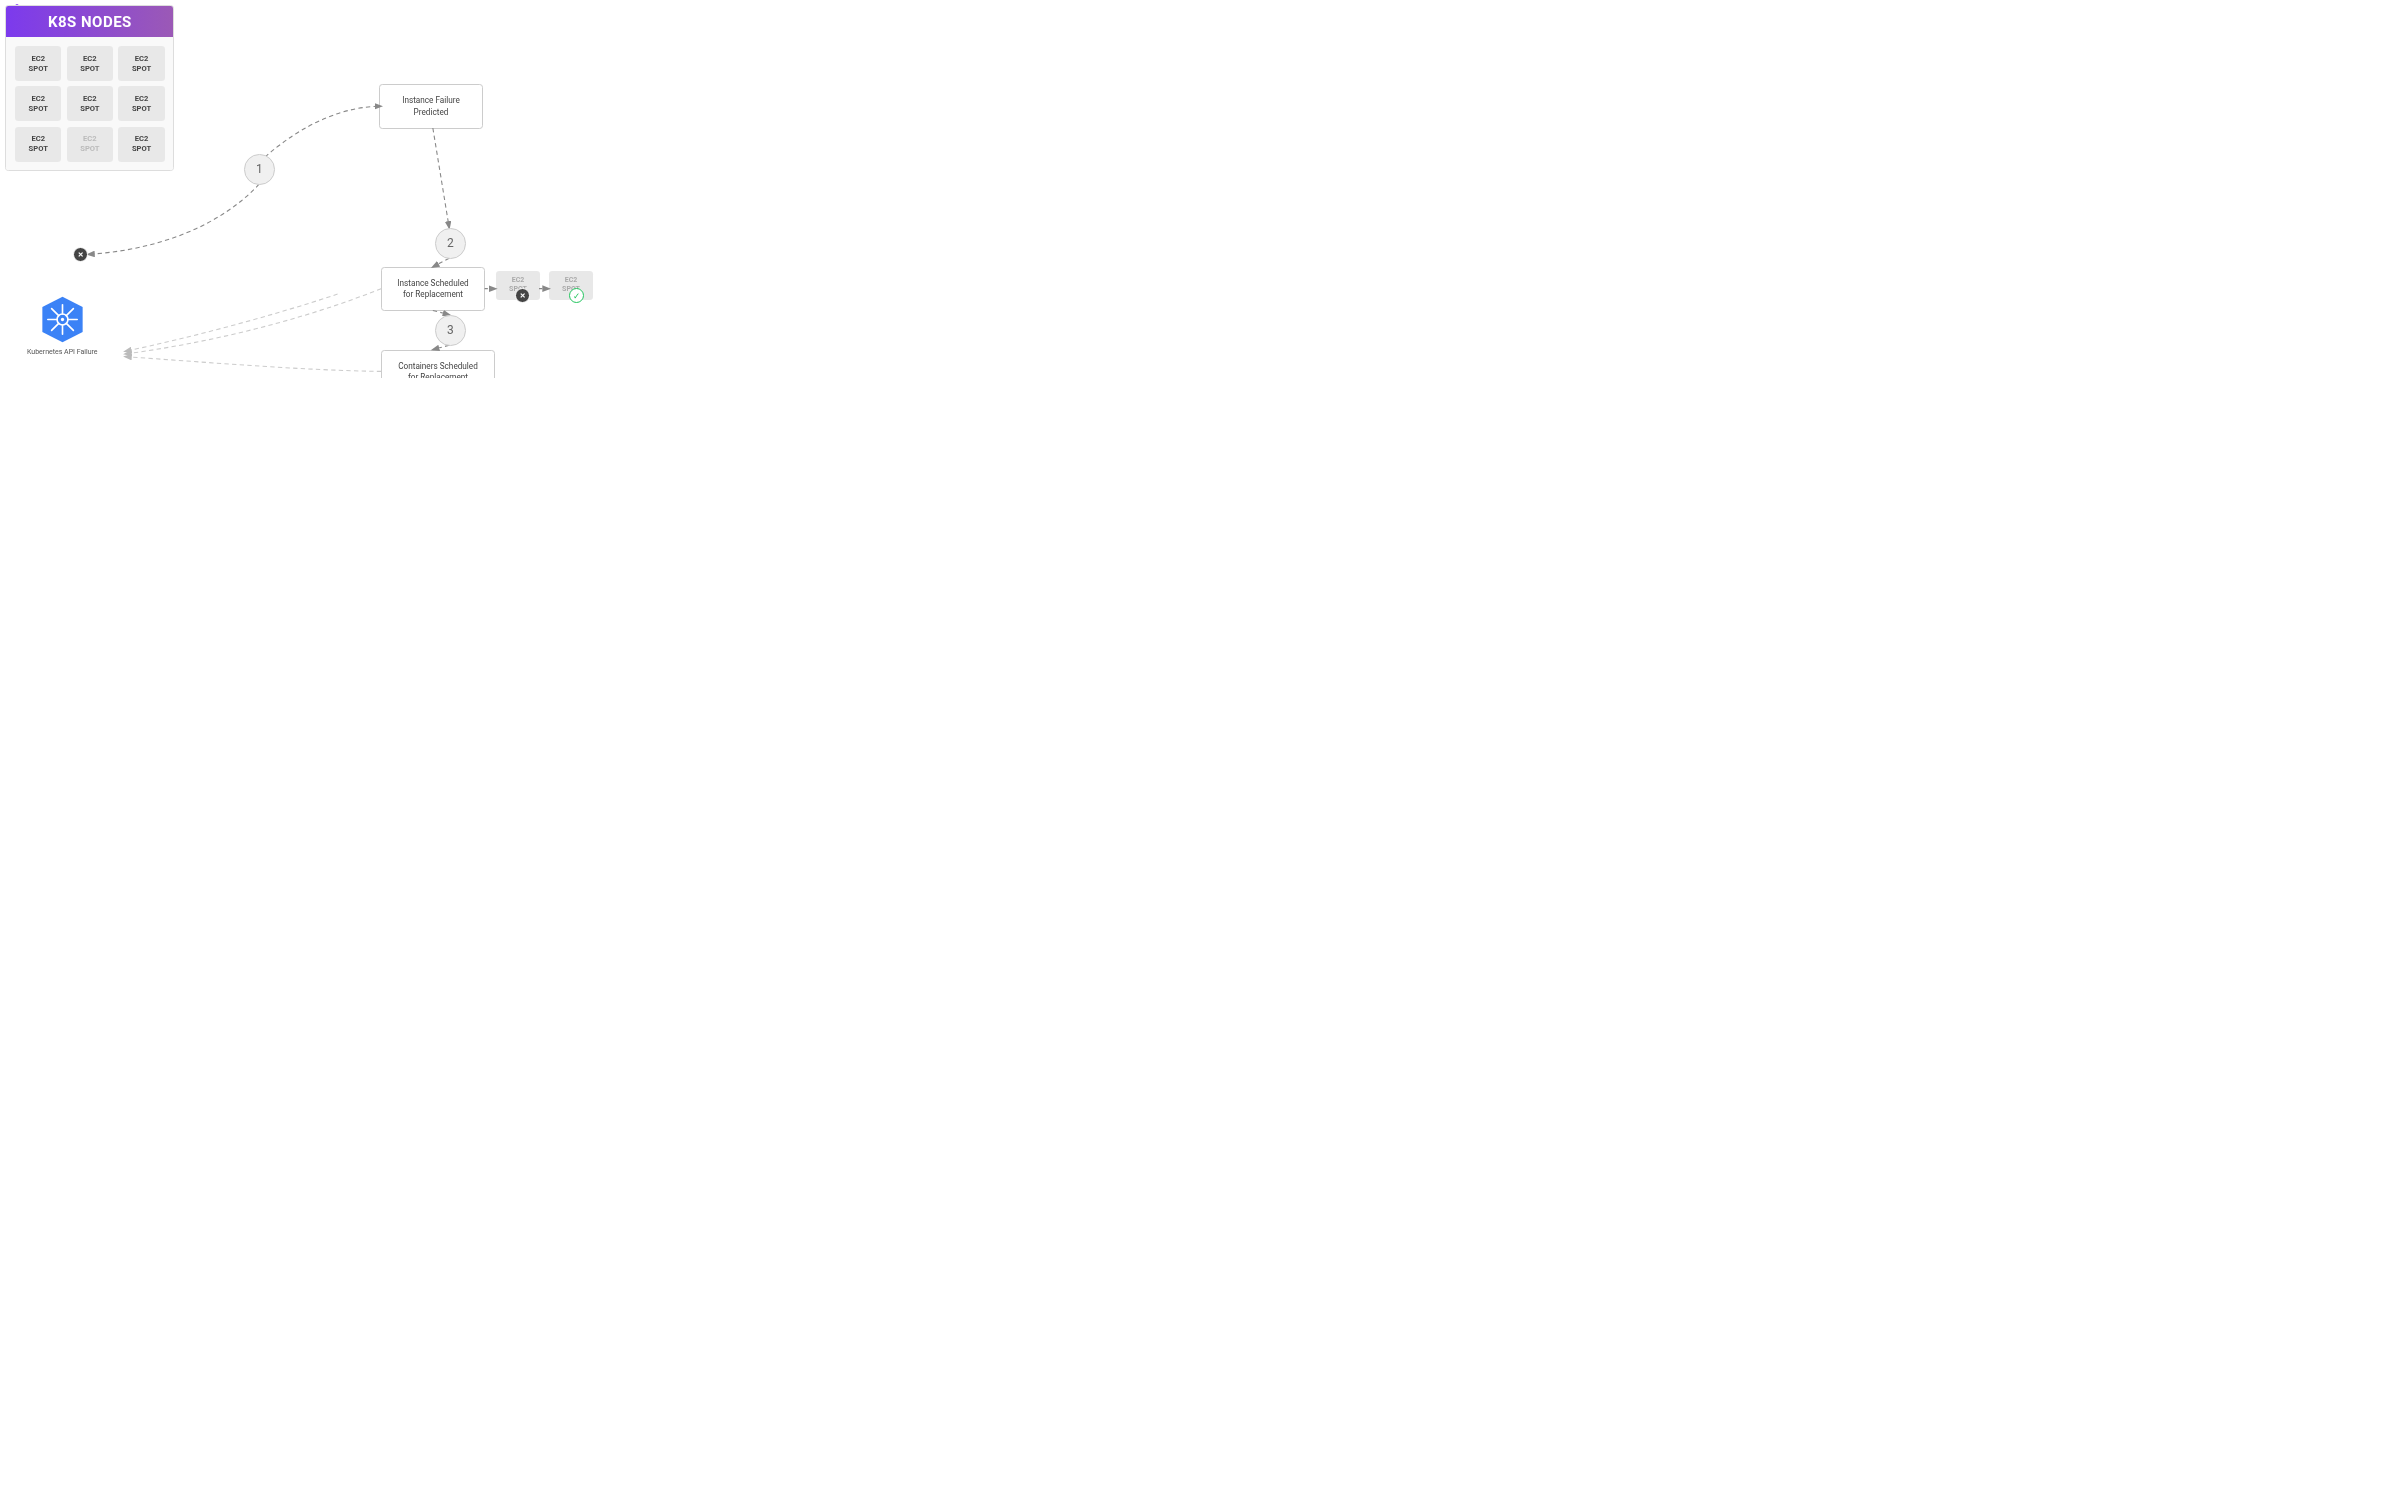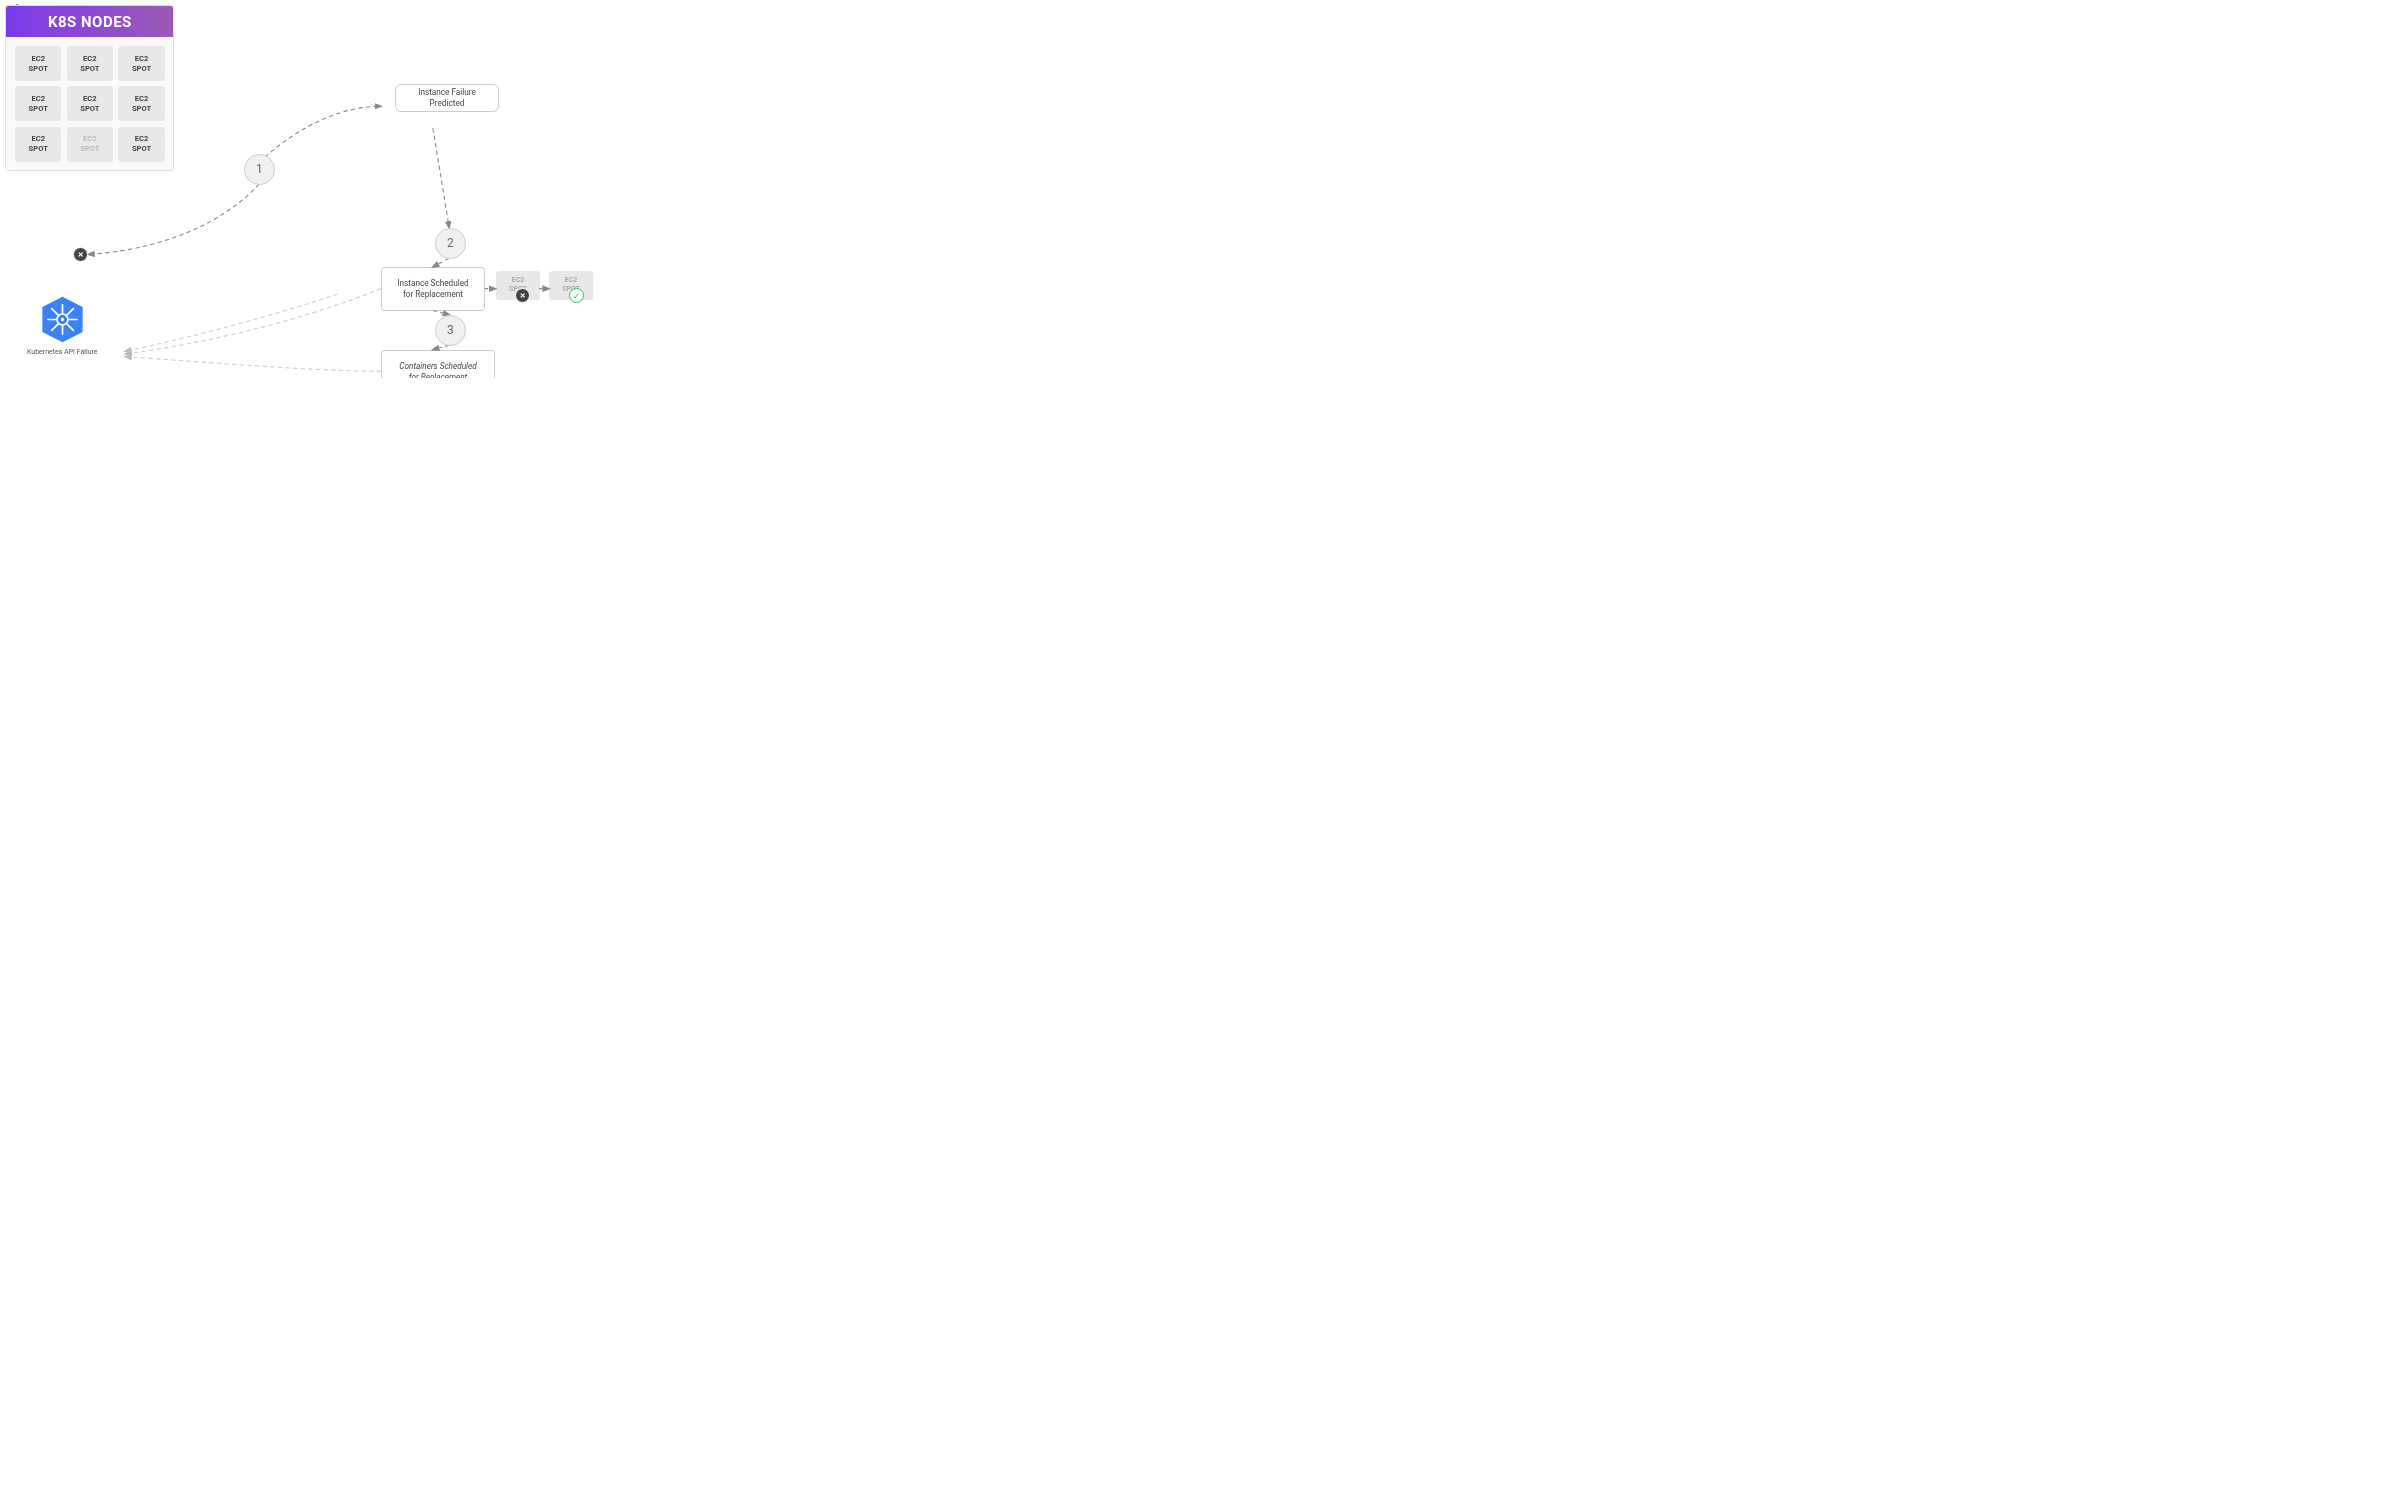--- a/index.html
+++ b/index.html
@@ -219,32 +219,32 @@
       <line x1="55" y1="45" x2="72" y2="45" stroke="white" stroke-width="3" stroke-linecap="round"></line>
       <line x1="38" y1="38" x2="25" y2="25" stroke="white" stroke-width="3" stroke-linecap="round"></line>
       <line x1="52" y1="52" x2="65" y2="65" stroke="white" stroke-width="3" stroke-linecap="round"></line>
       <line x1="52" y1="38" x2="65" y2="25" stroke="white" stroke-width="3" stroke-linecap="round"></line>
       <line x1="38" y1="52" x2="25" y2="65" stroke="white" stroke-width="3" stroke-linecap="round"></line>
     </svg>
   </div>
   <div class="k8s-api-label">Kubernetes API Failure</div>
 </div>
 
-<div class="flow-box" style="top:84px;left:395px;width:104px;height:28px;border-radius:6px;">
+<div class="flow-box" style="top:84px;left:379px;width:104px;height:45px;">
   <span style="white-space:pre-line;">Instance Failure
 Predicted</span>
 </div>
 
 <div class="flow-box" style="top:267px;left:381px;width:104px;height:44px;">
   <span style="white-space:pre-line;">Instance Scheduled
 for Replacement</span>
 </div>
 
 <div class="flow-box" style="top:350px;left:381px;width:114px;height:44px;">
-  <span style="white-space:pre-line;font-style:italic;">Containers Scheduled
+  <span style="white-space:pre-line;">Containers Scheduled
 for Replacement</span>
 </div>
 
 <div class="step-circle" style="top:154px;left:244px;">
   <span>1</span>
 </div>
 
 <div class="step-circle" style="top:228px;left:435px;">
   <span>2</span>
 </div>

